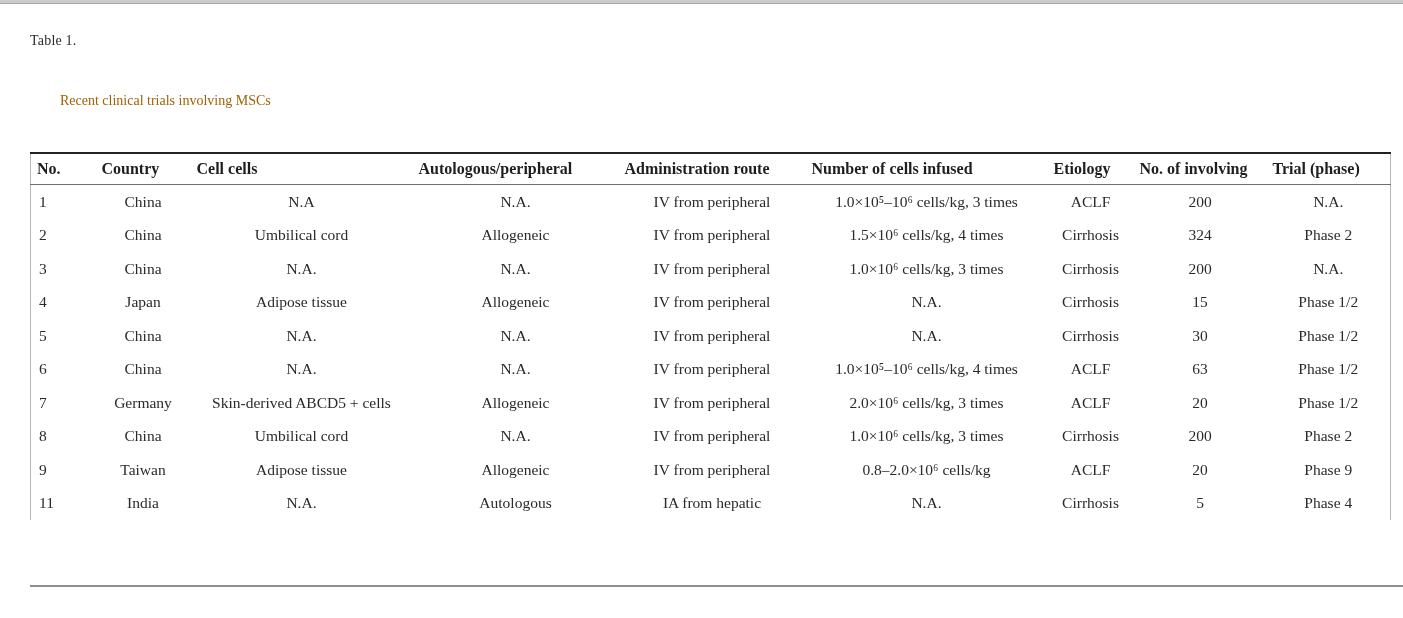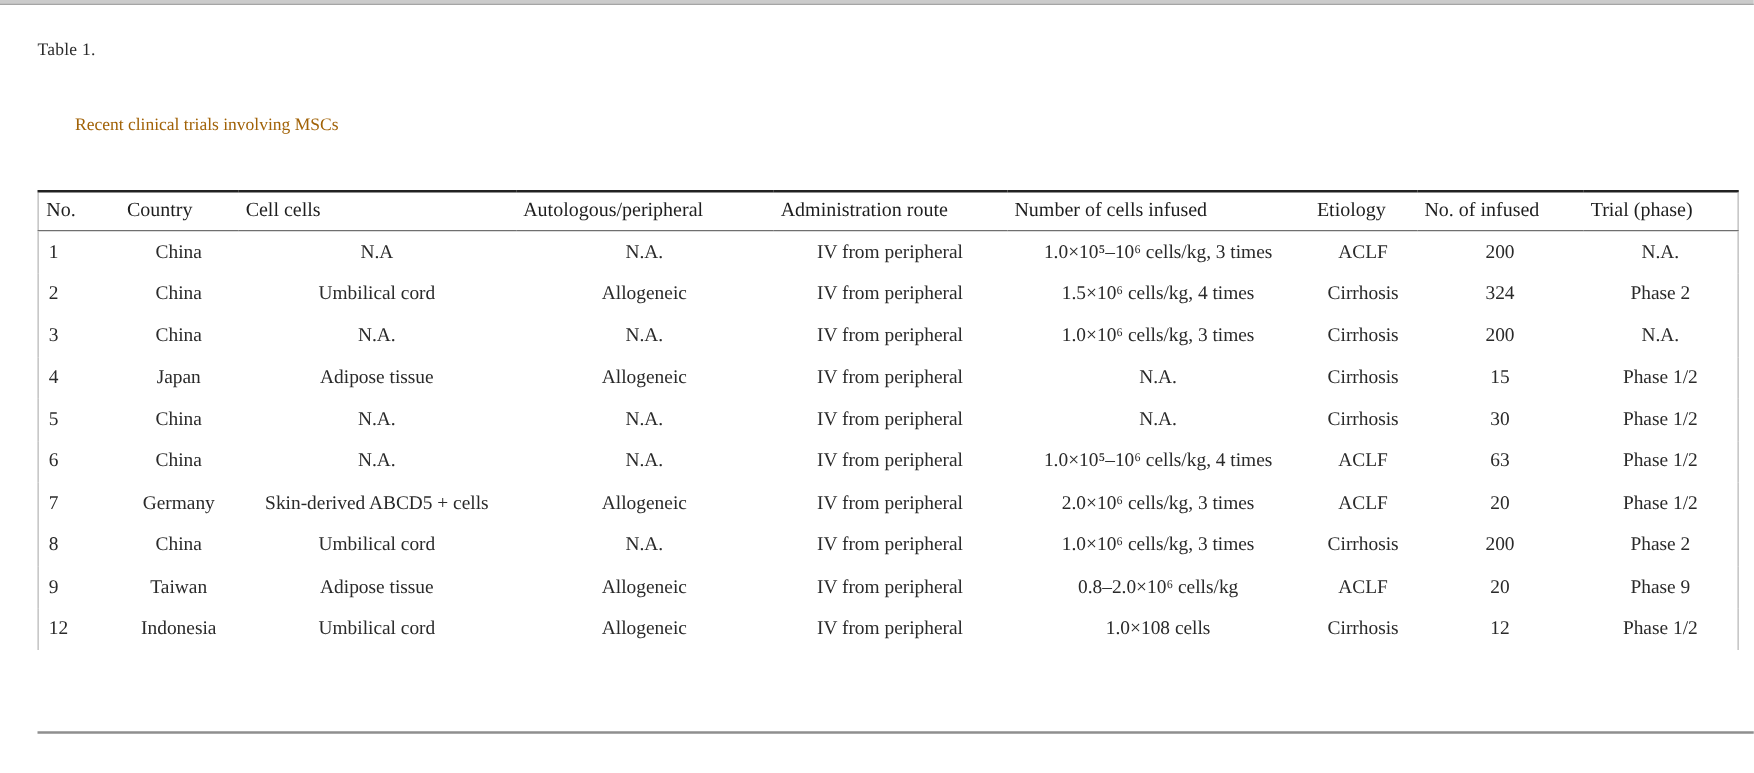--- a/index.html
+++ b/index.html
@@ -23,21 +23,21 @@
   table.trials{
     position:absolute;left:30px;top:152px;width:1360px;
     border-collapse:collapse;table-layout:fixed;
     border-left:1px solid #b7b7b7;border-right:1px solid #b7b7b7;
   }
   col.c0{width:65px}  col.c1{width:95px}  col.c2{width:222px}
   col.c3{width:206px} col.c4{width:187px} col.c5{width:242px}
   col.c6{width:86px}  col.c7{width:133px} col.c8{width:124px}
   thead th{
     border-top:2px solid #222222;border-bottom:1px solid #6f6f6f;
-    font-size:16px;font-weight:400;color:#1e1e1e;
+    font-size:16px;font-weight:700;color:#1e1e1e;
     text-align:left;padding:4px 2px 5px 6px;height:21px;
     white-space:nowrap;overflow:hidden;
   }
   tbody td{
     font-size:15.5px;color:#2a2a2a;text-align:center;
     height:33.5px;padding:0 3px;vertical-align:middle;
     white-space:nowrap;overflow:hidden;
   }
   tbody td.first{text-align:left;padding-left:8px;}
   .bottom-rule{
@@ -67,21 +67,21 @@
   </colgroup>
   <thead>
     <tr>
       <th>No.</th>
       <th>Country</th>
       <th>Cell cells</th>
       <th>Autologous/peripheral</th>
       <th>Administration route</th>
       <th>Number of cells infused</th>
       <th>Etiology</th>
-      <th>No. of infused</th>
+      <th>No. of involving</th>
       <th>Trial (phase)</th>
     </tr>
   </thead>
   <tbody id="trials-body">
       <tr>
         <td class="first">1</td>
         <td>China</td>
         <td>N.A</td>
         <td>N.A.</td>
         <td>IV from peripheral</td>
@@ -172,26 +172,26 @@
         <td>Taiwan</td>
         <td>Adipose tissue</td>
         <td>Allogeneic</td>
         <td>IV from peripheral</td>
         <td>0.8–2.0×10⁶ cells/kg</td>
         <td>ACLF</td>
         <td>20</td>
         <td>Phase 9</td>
       </tr>
       <tr>
-        <td class="first">12</td>
-        <td>Indonesia</td>
-        <td>Umbilical cord</td>
-        <td>Allogeneic</td>
-        <td>IV from peripheral</td>
-        <td>1.0×108 cells</td>
+        <td class="first">11</td>
+        <td>India</td>
+        <td>N.A.</td>
+        <td>Autologous</td>
+        <td>IA from hepatic</td>
+        <td>N.A.</td>
         <td>Cirrhosis</td>
-        <td>12</td>
-        <td>Phase 1/2</td>
+        <td>5</td>
+        <td>Phase 4</td>
       </tr>
     </tbody>
 </table>
 
 <div class="bottom-rule"></div>
 
 </body></html>

